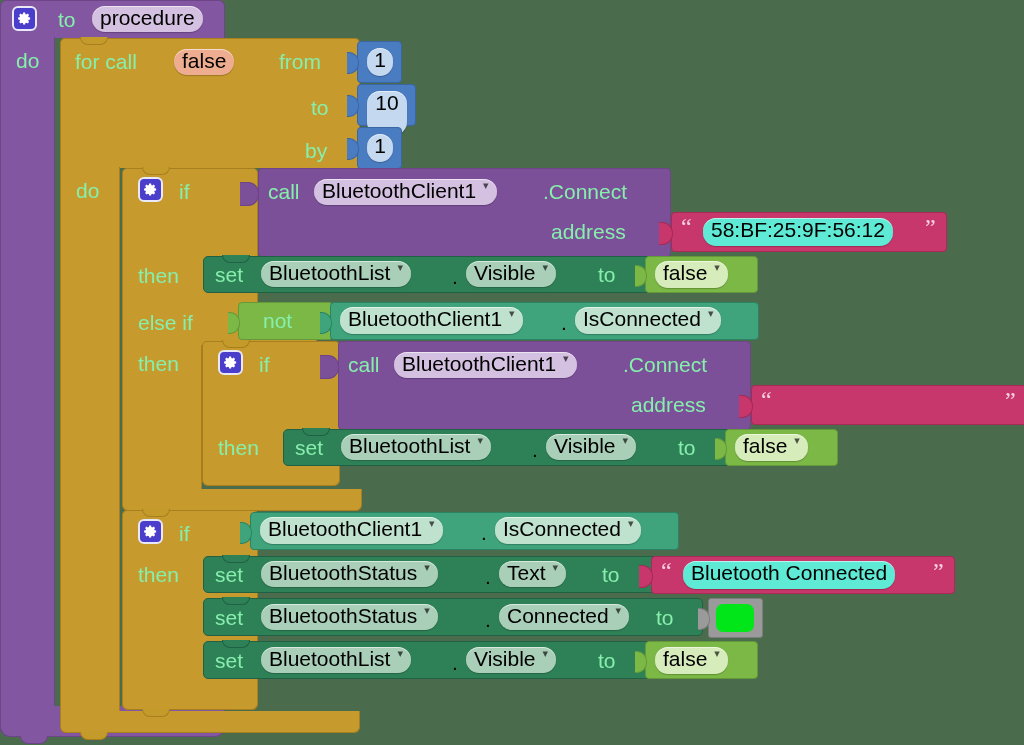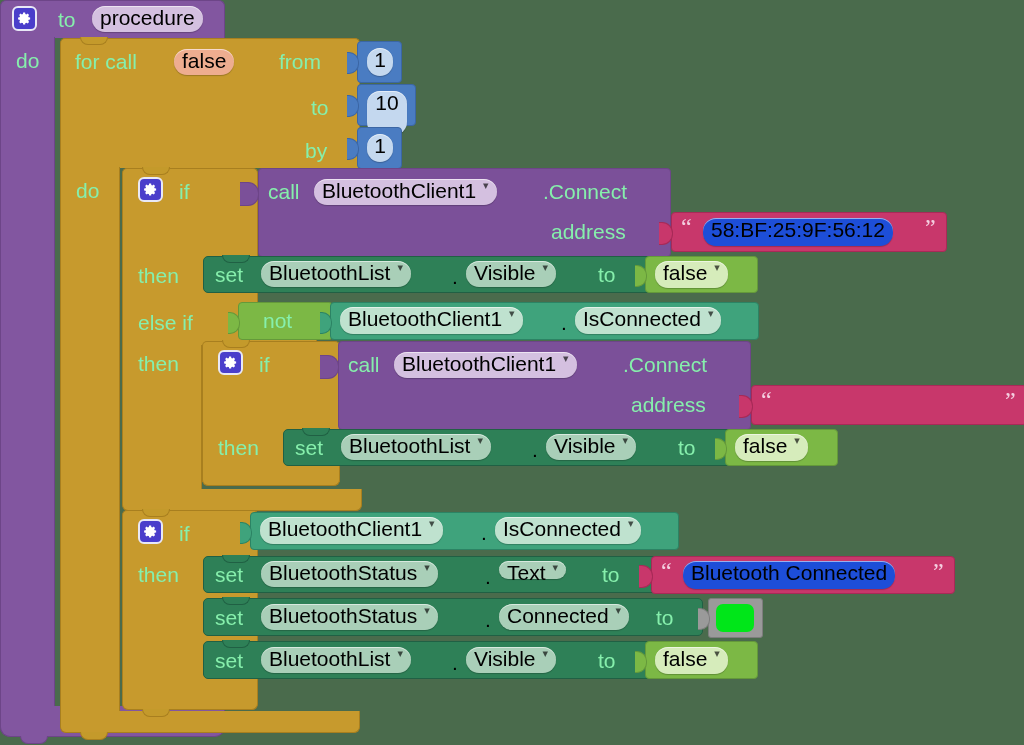--- a/index.html
+++ b/index.html
@@ -38,21 +38,21 @@
   .c-lgreen  {background:#7cb845;border:1px solid #64993a;}
   .c-pink    {background:#c8376b;border:1px solid #a72a57;}
   .c-blue    {background:#4a7cc2;border:1px solid #3b66a4;}
   .c-gray    {background:#9a9a9a;border:1px solid #7d7d7d;}
 
   .f-purple{background:#d4c0e0;}
   .f-gold  {background:#eead90;}
   .f-green {background:#a9cfb8;}
   .f-mint  {background:#bfe2cf;}
   .f-lgreen{background:#d6ecbb;}
-  .f-pink  {background:#1d4ed8;}
+  .f-pink  {background:#5eead4;}
   .f-blue  {background:#c4d8ef;}
 
   
   .gear{
     position:absolute;width:25px;height:25px;border-radius:6px;
     background:#4a3ecb;border:2px solid #e8e8f6;box-sizing:border-box;
     display:flex;align-items:center;justify-content:center;
   }
   .gear svg{width:15px;height:15px;display:block;}
 
@@ -297,21 +297,21 @@
   </div>
 
   <div class="blk c-green" style="left:203px;top:556px;width:460px;height:37px;border-radius:5px;"></div>
   <div class="notch" style="left:222px;top:555px;background:#2e8057;border:1px solid #206044;border-top:none;"></div>
   <span class="lbl" style="left:215px;top:564px;">set</span>
   <div class="field f-green" style="left:261px;top:561px;height:26px;">
     <span>BluetoothStatus</span>
     <span class="caret">▾</span>
   </div>
   <span class="lbl blk-dark" style="left:485px;top:566px;">.</span>
-  <div class="field f-green" style="left:499px;top:561px;height:18px;">
+  <div class="field f-green" style="left:499px;top:561px;height:26px;">
     <span>Text</span>
     <span class="caret">▾</span>
   </div>
   <span class="lbl" style="left:602px;top:564px;">to</span>
 
   <div class="blk c-pink" style="left:651px;top:556px;width:304px;height:38px;border-radius:4px;"></div>
   <div class="plug" style="left:639px;top:565px;">
     <div style="position:absolute;left:0;top:0;width:13px;height:21px;border-radius:0 11px 11px 0;background:#c8376b;border:1px solid #a72a57;border-left:none;"></div>
   </div>
   <span class="quote" style="left:661px;top:559px;">“</span>

